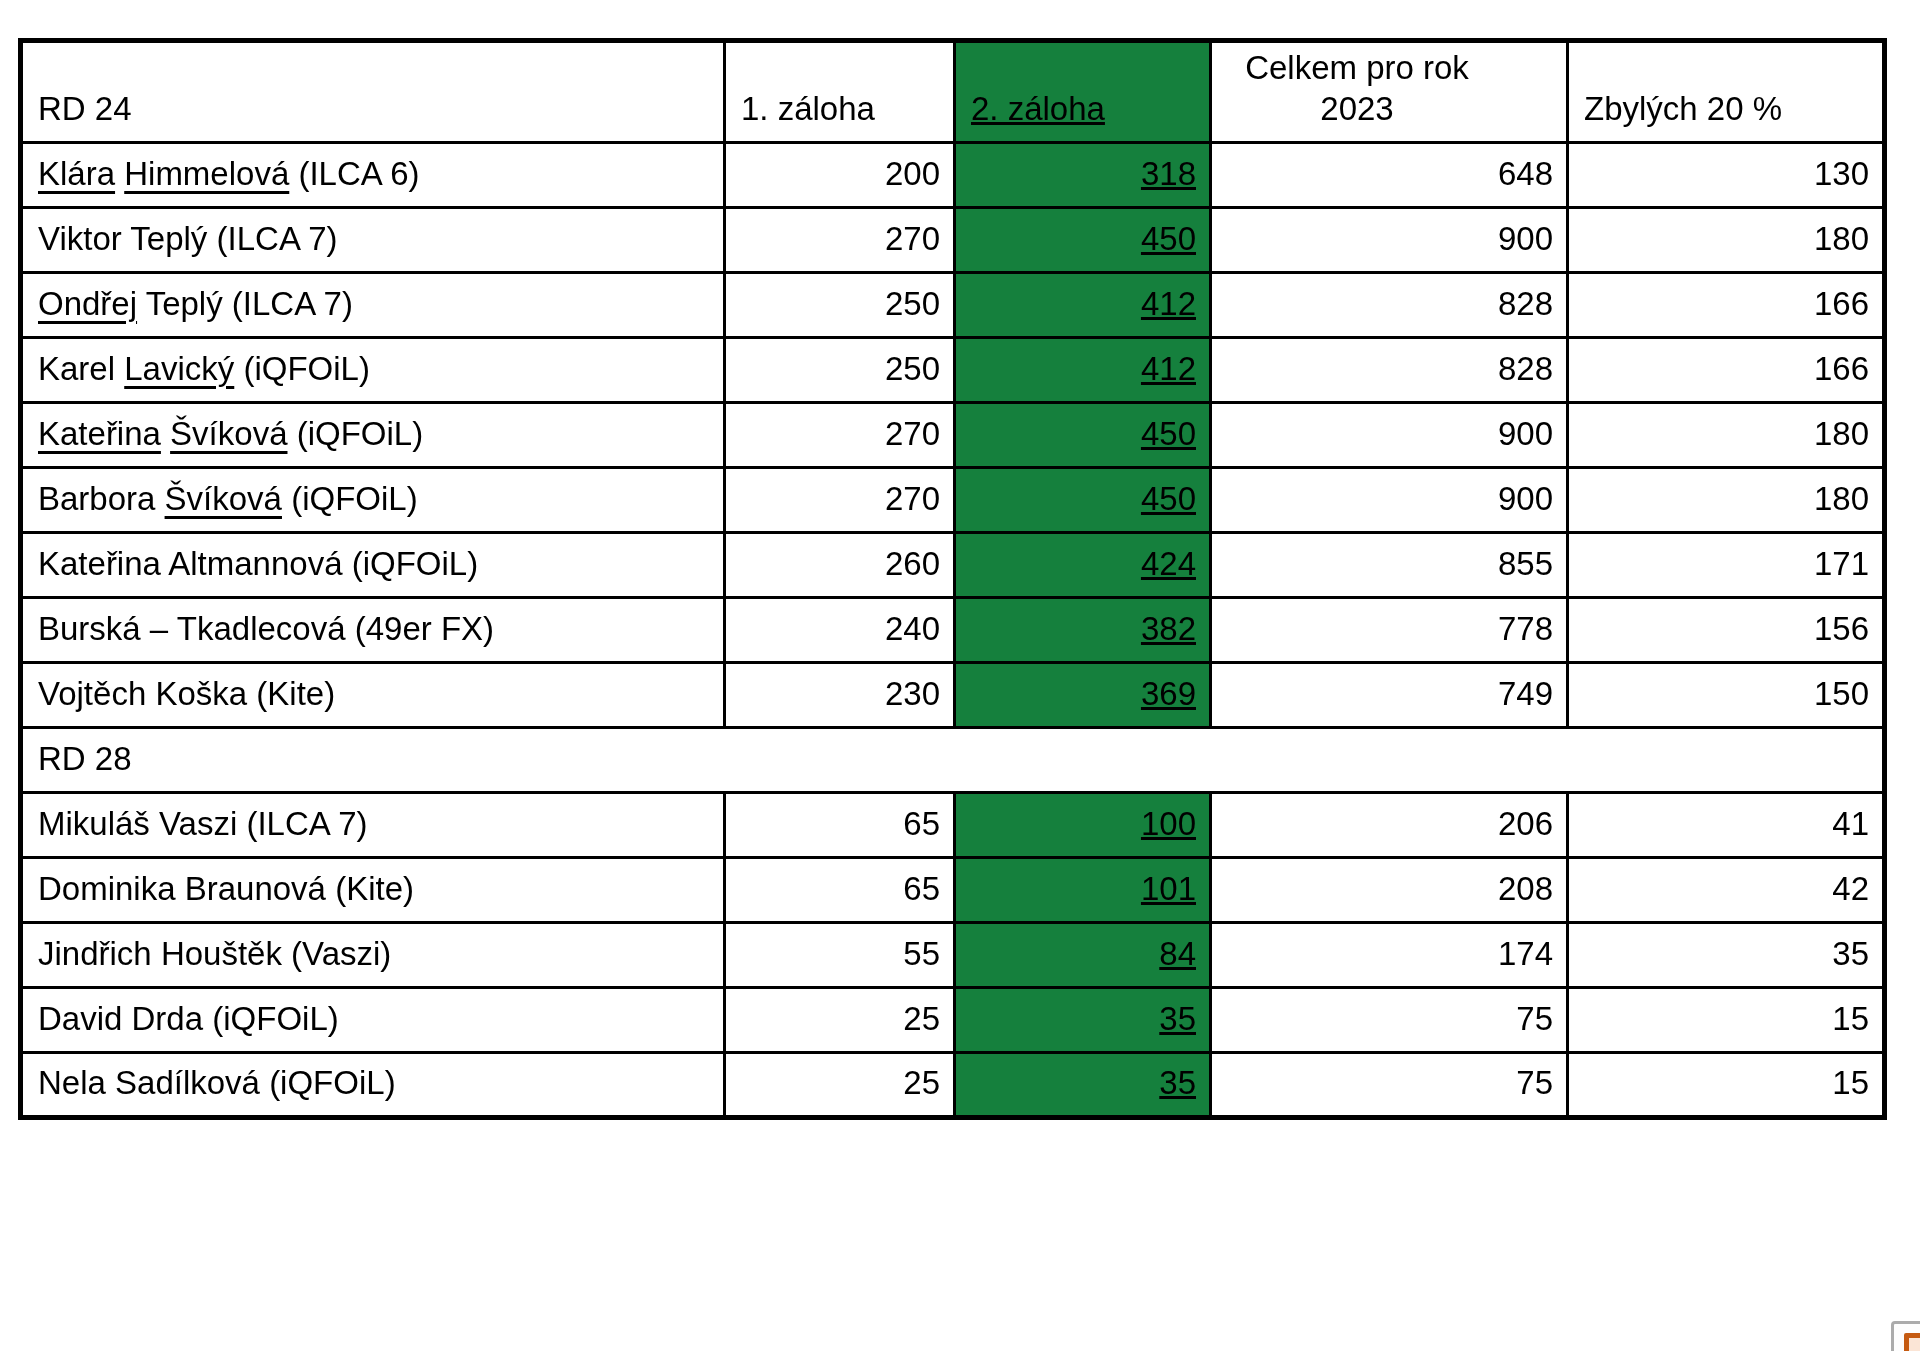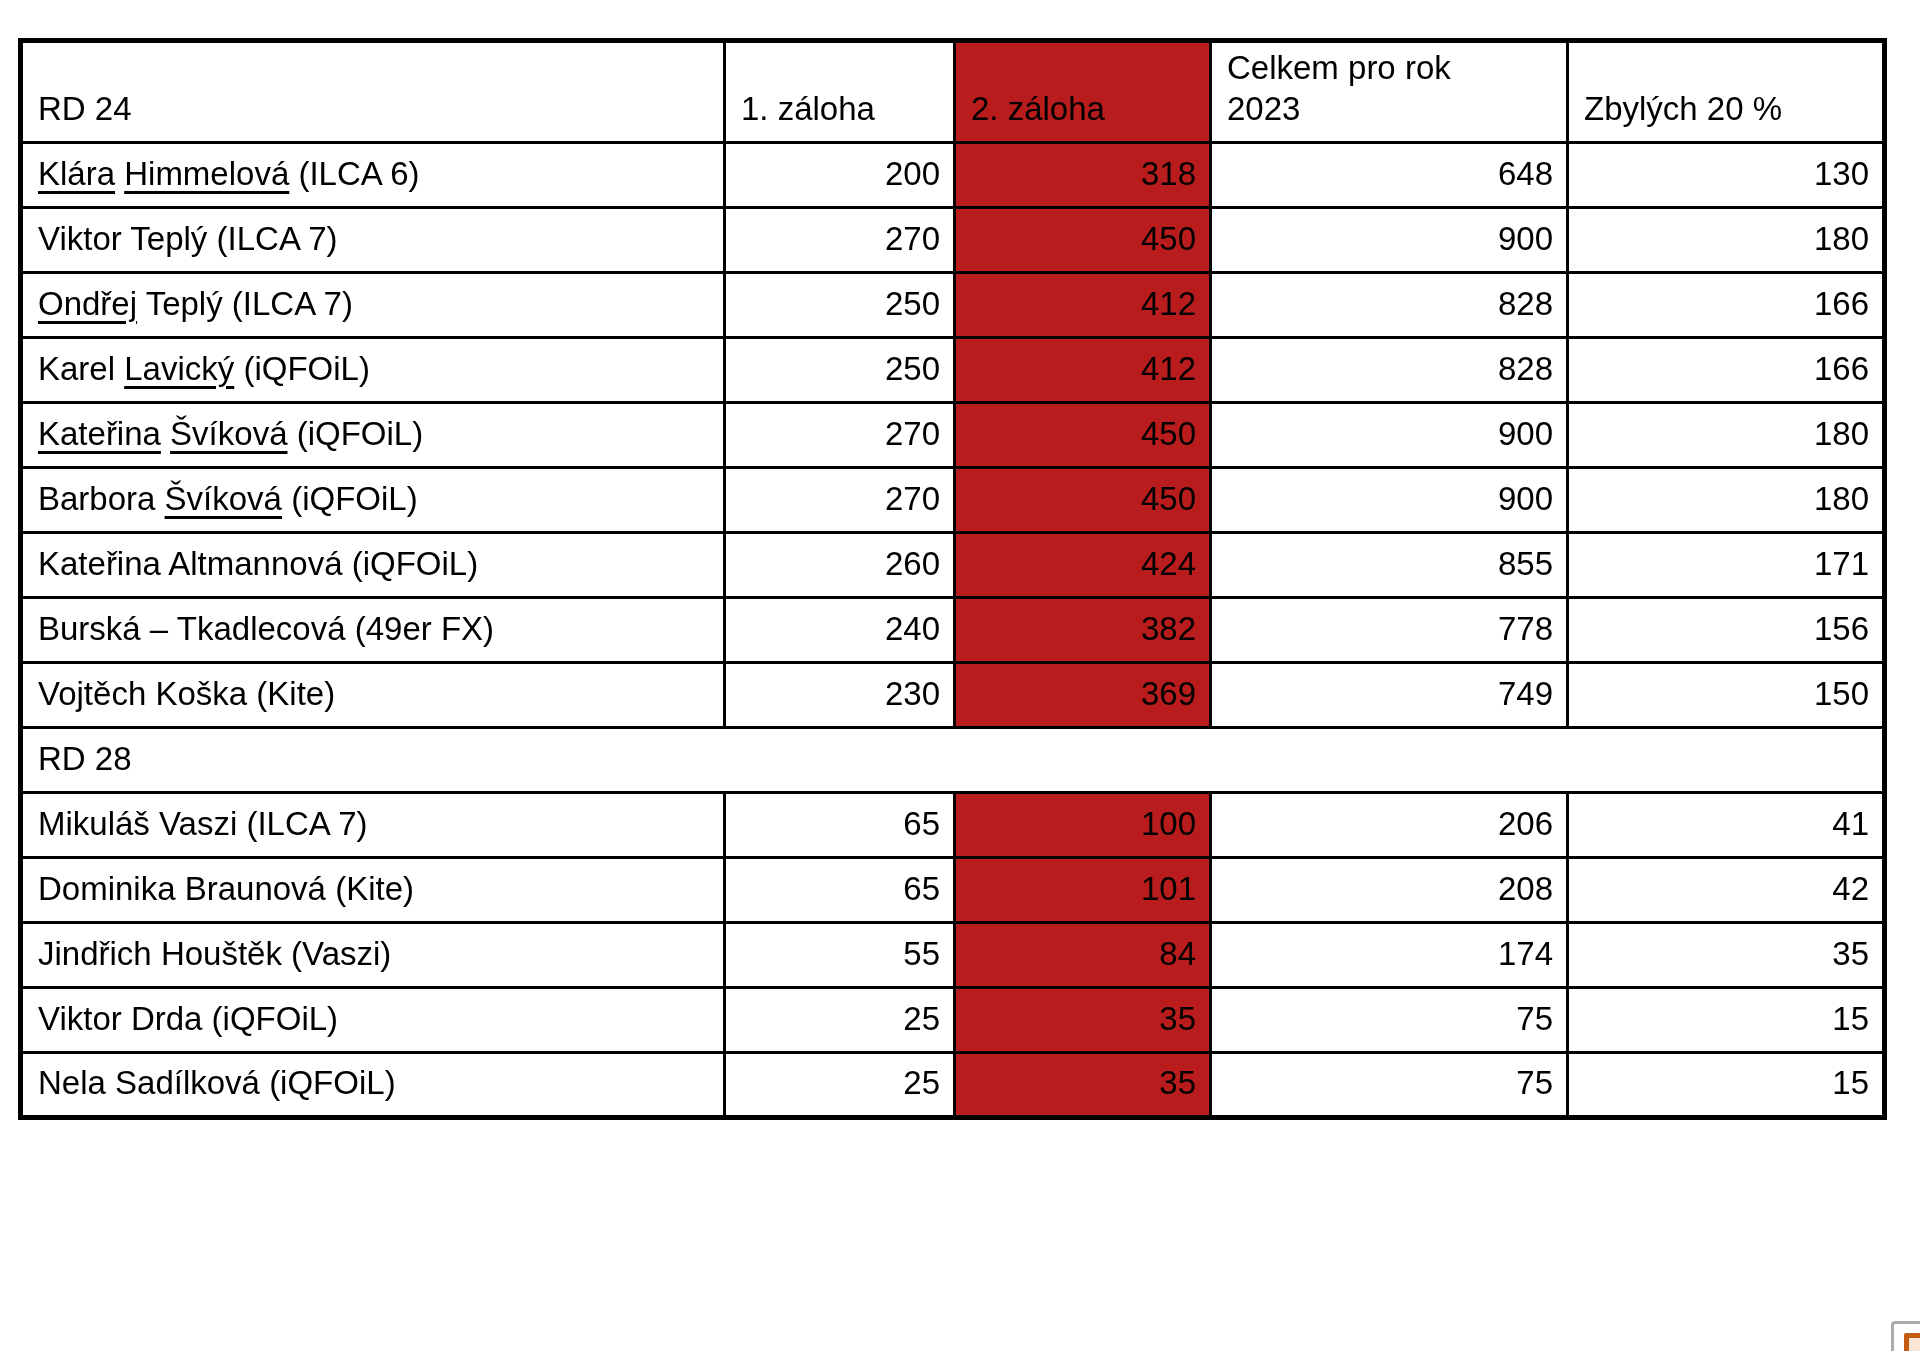--- a/index.html
+++ b/index.html
@@ -35,28 +35,29 @@
   .doc-table tbody tr { height: 65px; }
   th.hname, td.name {
     text-align: left;
     padding: 4px 8px 11px 15px;
   }
   td.num {
     text-align: right;
     padding: 4px 13px 11px 8px;
   }
   .yellow {
-    background: #b91c1c;
+    background: #15803d;
     font-weight: bold;
+    text-decoration: underline;
   }
   .wrap2 {
     display: inline-block;
     max-width: 260px;
     white-space: normal;
-    text-align: left;
+    text-align: center;
   }
   .sq {
     text-decoration-line: underline;
     text-decoration-style: wavy;
     text-decoration-color: #e8321f;
     text-decoration-thickness: 3px;
     text-underline-offset: 6px;
     text-decoration: underline;
   }
   tr.section-row td {
@@ -192,21 +193,21 @@
         <td class="num">42</td>
       </tr>
       <tr>
         <td class="name"><span>Jindřich Houštěk (Vaszi)</span></td>
         <td class="num">55</td>
         <td class="num yellow">84</td>
         <td class="num">174</td>
         <td class="num">35</td>
       </tr>
       <tr>
-        <td class="name"><span>Viktor Drda (iQFOiL)</span></td>
+        <td class="name"><span>David Drda (iQFOiL)</span></td>
         <td class="num">25</td>
         <td class="num yellow">35</td>
         <td class="num">75</td>
         <td class="num">15</td>
       </tr>
       <tr>
         <td class="name"><span>Nela Sadílková (iQFOiL)</span></td>
         <td class="num">25</td>
         <td class="num yellow">35</td>
         <td class="num">75</td>

